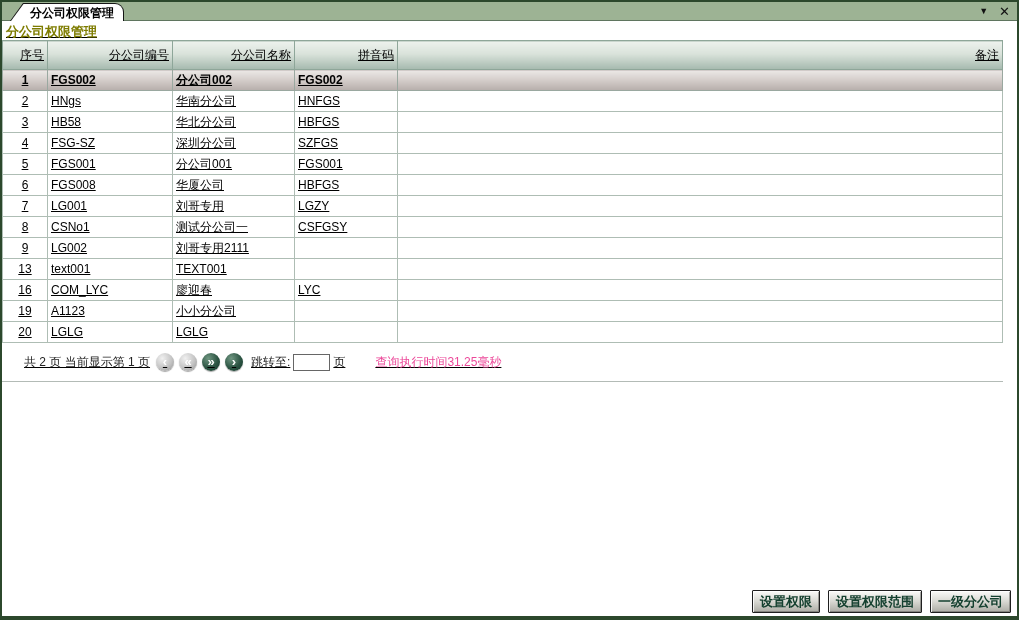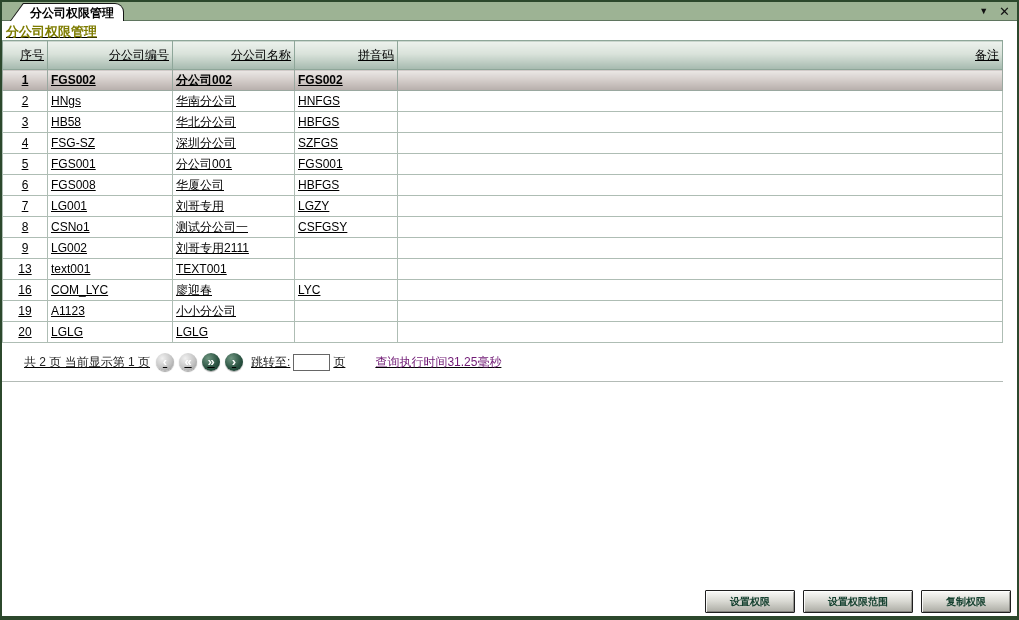--- a/index.html
+++ b/index.html
@@ -77,27 +77,27 @@
     cursor:pointer; padding-bottom:2px;
     box-shadow:0 1px 1px rgba(0,0,0,.35);
   }
   .pgbtn.off { background:radial-gradient(circle at 35% 30%, #f0f0f0 0%, #c4c4c4 55%, #8f8f8f 100%); }
   .pgbtn.on  { background:radial-gradient(circle at 35% 30%, #6f9681 0%, #2c5443 55%, #123528 100%); }
   .jump-label { }
   .jump-input {
     width:37px; height:17px; border:1px solid #666; background:#fff;
     margin:0 3px; font-size:12px; padding:0 2px;
   }
-  .query-time { margin-left:30px; color:#701a75;text-align:center; }
+  .query-time { margin-left:30px; color:#ec4899;text-align:center; }
   
   .footer-buttons {
     position:absolute; right:6px; bottom:3px; display:flex; gap:8px;
   }
   .footer-btn {
-    height:23px; padding:0 24px; font-size:10px; font-weight:bold;
+    height:23px; padding:0 7px; font-size:13px; font-weight:bold;
     color:#14402f; cursor:pointer;
     font-family:"Liberation Sans","DejaVu Sans",sans-serif;
     background:linear-gradient(180deg,#fafaf8 0%,#d8d8d2 50%,#acaca4 100%);
     border:1px solid #1f1f1f;
     box-shadow:inset 1px 1px 0 rgba(255,255,255,.85), inset -1px -1px 0 rgba(90,90,85,.5);
     border-radius:1px;
   }
 </style>
 </head>
 <body>
@@ -240,16 +240,16 @@
       </span>
     <span class="jump-label">跳转至:</span>
     <input class="jump-input" type="text" value="" style="">
     <span>页</span>
     <span class="query-time">查询执行时间31.25毫秒</span>
   </div>
 
   <div class="footer-buttons">
       <button class="footer-btn">设置权限</button>
       <button class="footer-btn">设置权限范围</button>
-      <button class="footer-btn">复制权限</button>
+      <button class="footer-btn">一级分公司</button>
     </div>
 
 </div>
 
 </body></html>

